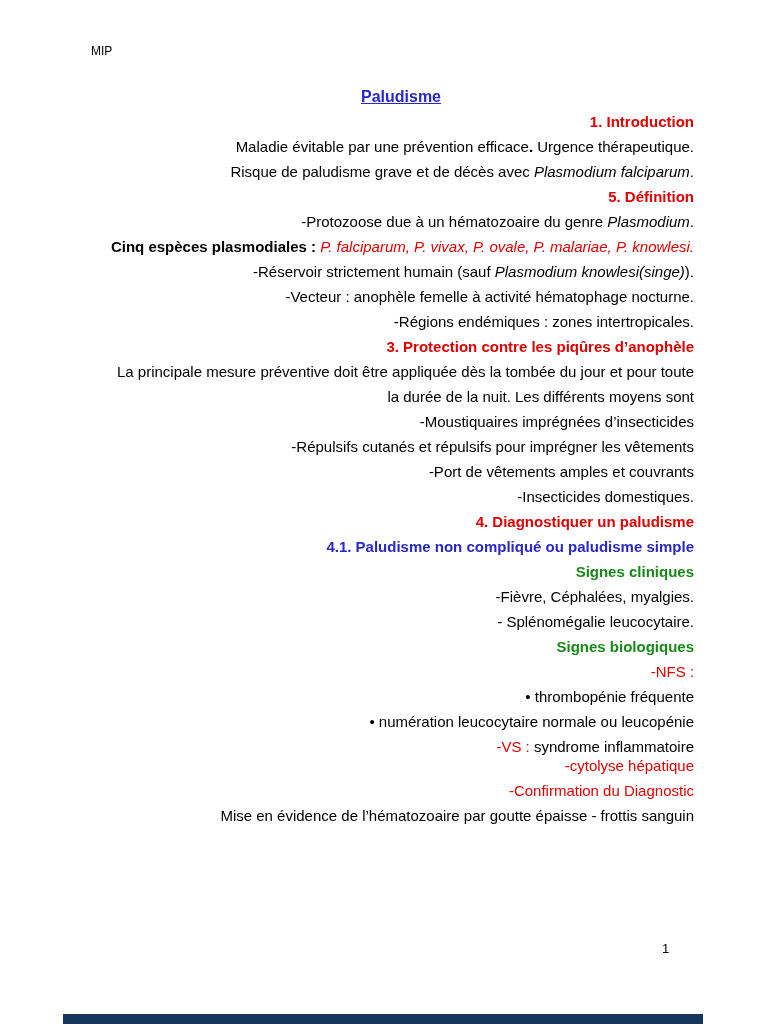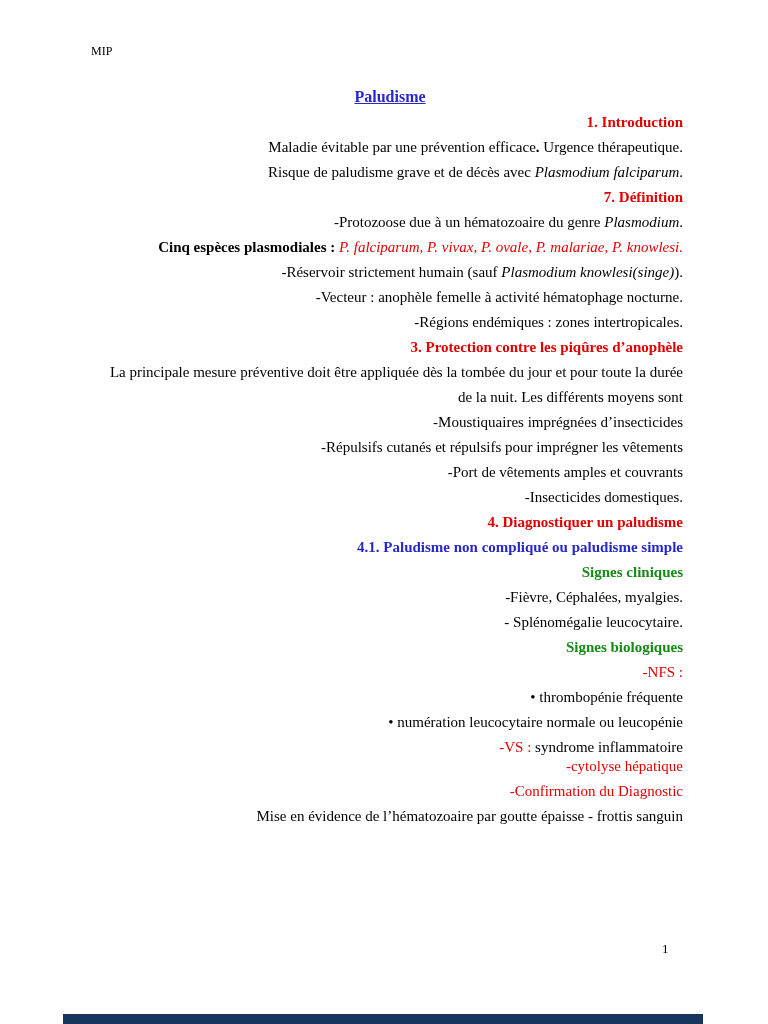--- a/index.html
+++ b/index.html
@@ -6,34 +6,34 @@
     margin: 0;
     padding: 0;
     background: #ffffff;
   }
   .page {
     position: relative;
     width: 704px;
     height: 1024px;
     background: var(--page-bg, #ffffff);
     overflow: hidden;
-    font-family: Liberation Serif, serif;
+    font-family: Liberation Sans, sans-serif;
     color: var(--body-black, #000000);
   }
   .corner-label {
     position: absolute;
     top: 44px;
     left: 91px;
     font-size: 12px;
     color: var(--body-black, #000);
   }
   .content {
     position: absolute;
     top: 84px;
-    left: 97px;
+    left: 108px;
     width: 586px;
   }
   .para {
     margin: 0;
     font-size: 15px;
     line-height: 25px;
     text-align: right;
     white-space: normal;
   }
   .para.center { text-align: center; }
@@ -83,21 +83,21 @@
 
 <div class="page">
 
   <div class="corner-label">MIP</div>
 
   <div class="content">
       <p class="para center"><span class="run title">Paludisme</span></p>
       <p class="para"><span class="run red-bold">1. Introduction</span></p>
       <p class="para"><span class="run body">Maladie évitable par une prévention efficace</span><span class="run bold">.</span><span class="run body"> Urgence thérapeutique.</span></p>
       <p class="para"><span class="run body">Risque de paludisme grave et de décès avec </span><span class="run italic">Plasmodium falciparum</span><span class="run body">.</span></p>
-      <p class="para"><span class="run red-bold">7. Définition</span></p>
+      <p class="para"><span class="run red-bold">5. Définition</span></p>
       <p class="para"><span class="run body">-Protozoose due à un hématozoaire du genre </span><span class="run italic">Plasmodium</span><span class="run body">.</span></p>
       <p class="para"><span class="run bold">Cinq espèces plasmodiales</span><span class="run bold"> : </span><span class="run red-italic">P. falciparum, P. vivax, P. ovale, P. malariae, P. knowlesi.</span></p>
       <p class="para"><span class="run body">-Réservoir strictement humain (sauf </span><span class="run italic">Plasmodium knowlesi(singe)</span><span class="run body">).</span></p>
       <p class="para"><span class="run body">-Vecteur : anophèle femelle à activité hématophage nocturne.</span></p>
       <p class="para"><span class="run body">-Régions endémiques : zones intertropicales.</span></p>
       <p class="para"><span class="run red-bold">3. Protection contre les piqûres d’anophèle</span></p>
       <p class="para"><span class="run body">La principale mesure préventive doit être appliquée dès la tombée du jour et pour toute la durée de la nuit. Les différents moyens sont</span></p>
       <p class="para"><span class="run body">-Moustiquaires imprégnées d’insecticides</span></p>
       <p class="para"><span class="run body">-Répulsifs cutanés et répulsifs pour imprégner les vêtements</span></p>
       <p class="para"><span class="run body">-Port de vêtements amples et couvrants</span></p>

